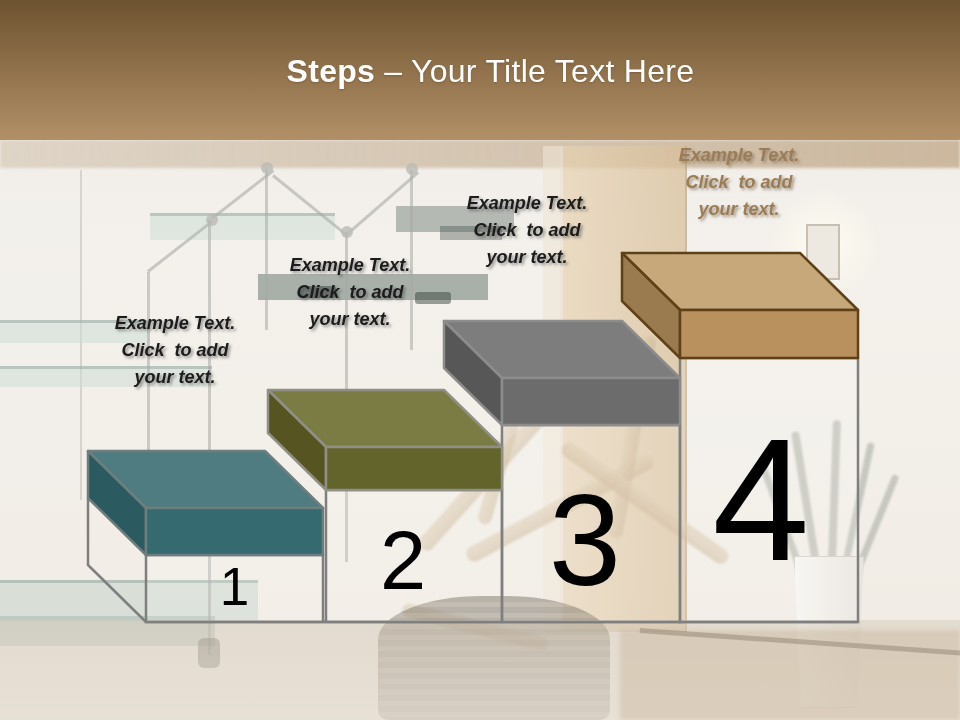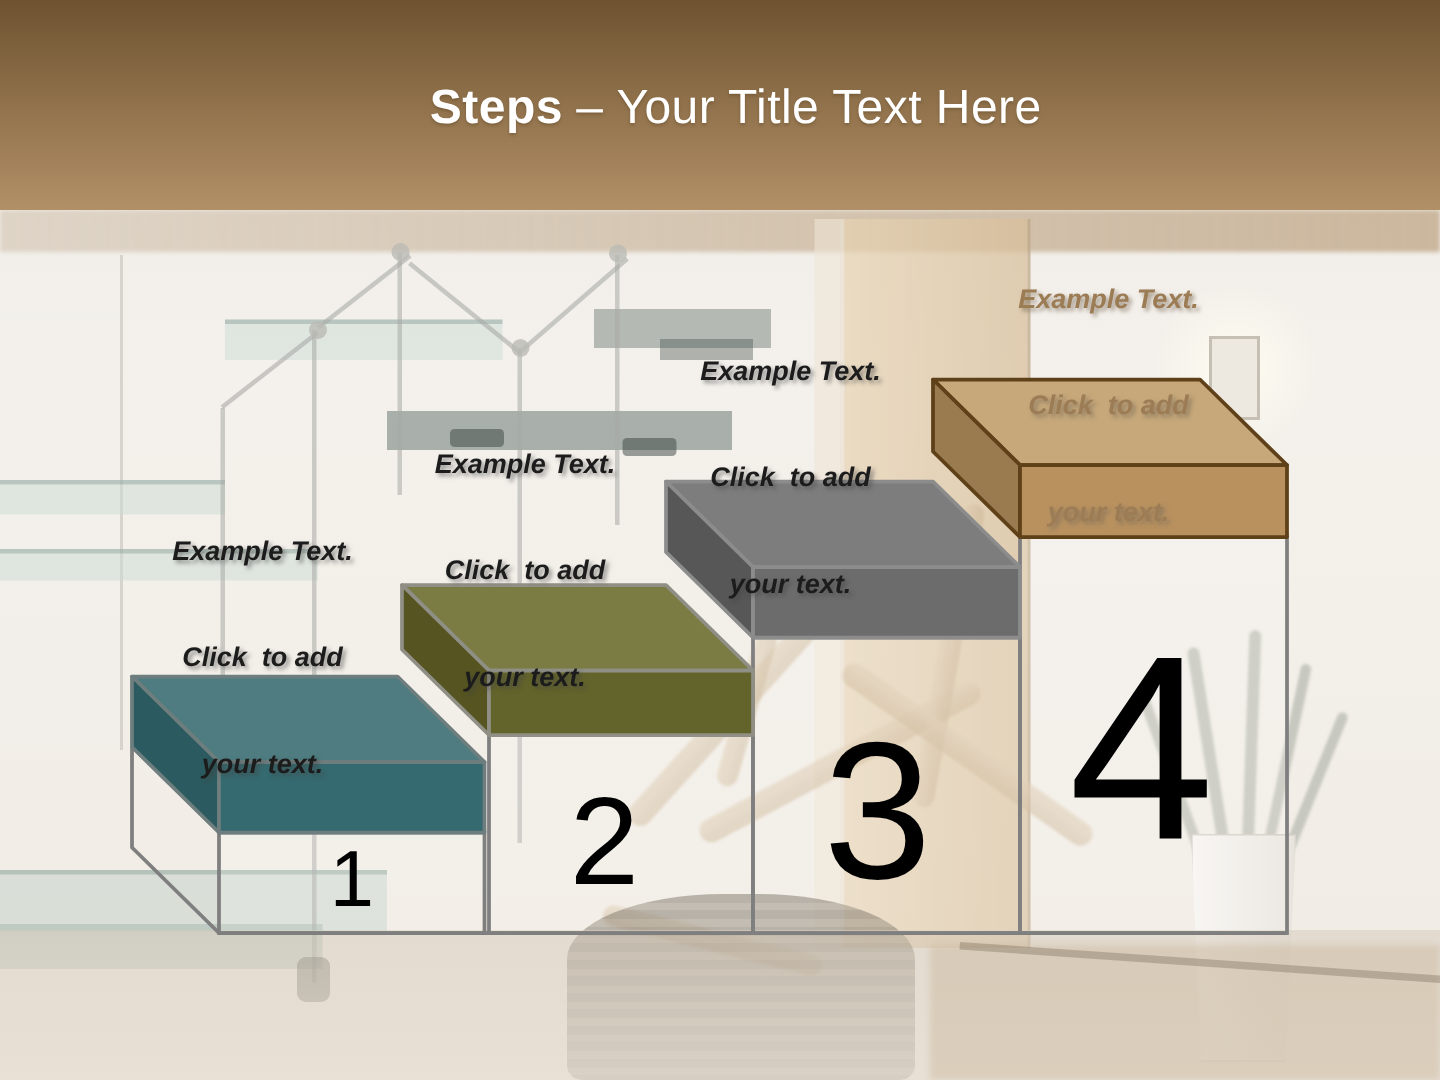--- a/index.html
+++ b/index.html
@@ -58,21 +58,21 @@
   .num{position:absolute;z-index:3;text-align:center;line-height:1;font-weight:400;}
   .num1{left:146px;top:560px;width:177px;font-size:53px;}
   .num2{left:314px;top:519px;width:178px;font-size:83px;}
   .num3{left:496px;top:475px;width:178px;font-size:130px;}
   .num4{left:672px;top:412px;width:178px;font-size:175px;}
 
   
   .label{position:absolute;z-index:3;width:210px;text-align:center;
          font-style:italic;font-weight:700;font-size:18px;line-height:27px;
          text-shadow:2px 2px 3px rgba(70,70,70,.55);}
-  .label span{display:block;white-space:pre;margin-top:44px;}
+  .label span{display:block;white-space:pre;}
   .label1{left:70px;top:310px;}
   .label2{left:245px;top:252px;}
   .label3{left:422px;top:190px;}
   .label4{left:634px;top:142px;text-shadow:2px 2px 3px rgba(128,112,92,.7);}
 
   
   header{position:absolute;left:0;top:0;width:960px;height:140px;z-index:4;
          background:linear-gradient(180deg,var(--g1,#6e5330),var(--g2,#b29067));padding-left:21px;}
   h1{margin:0;position:absolute;left:0;top:53px;width:100%;text-align:center;
      font-size:32px;font-weight:400;letter-spacing:.3px;

